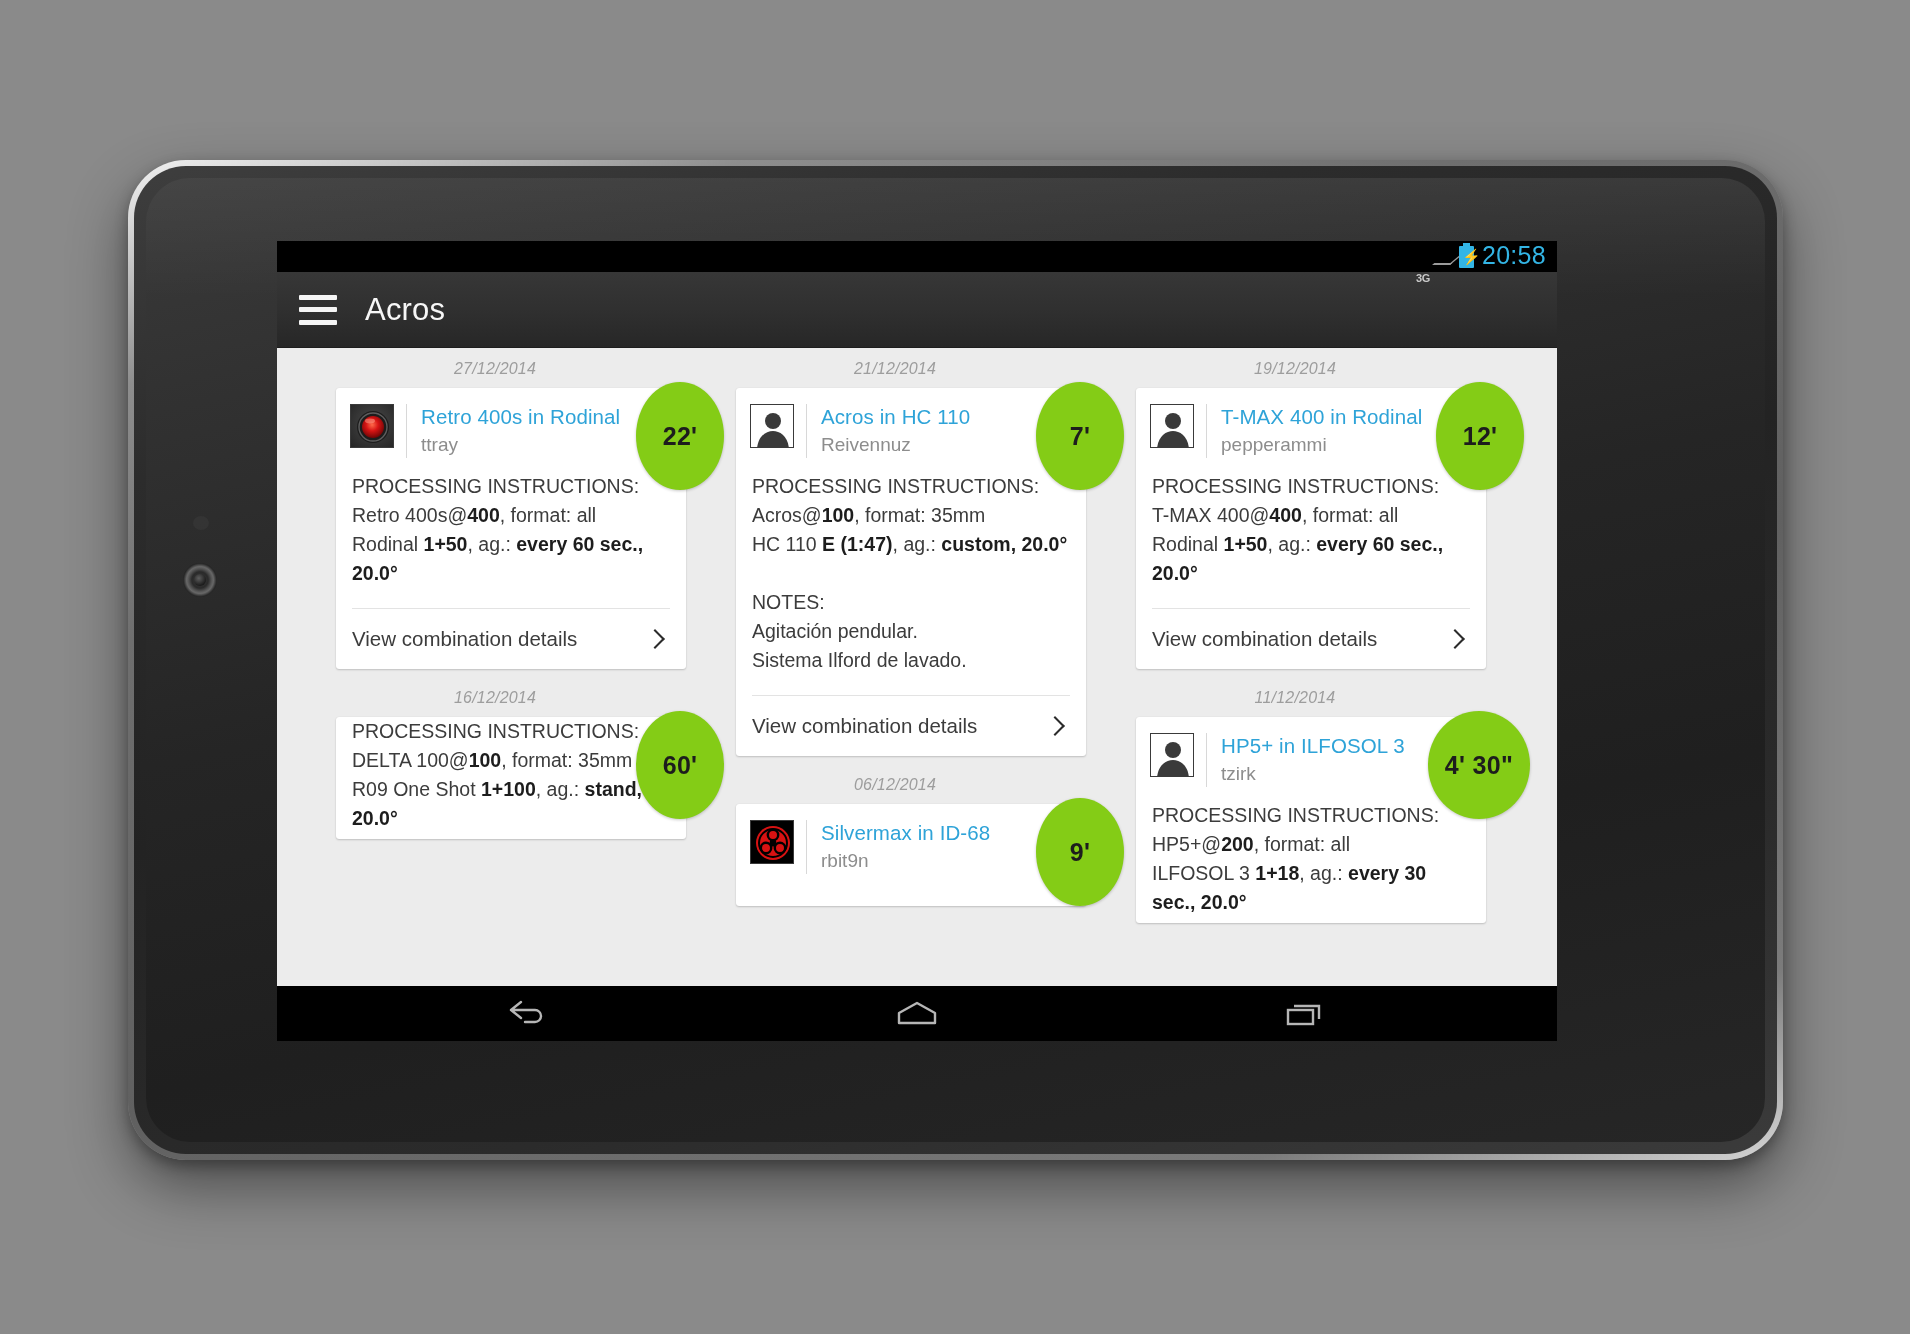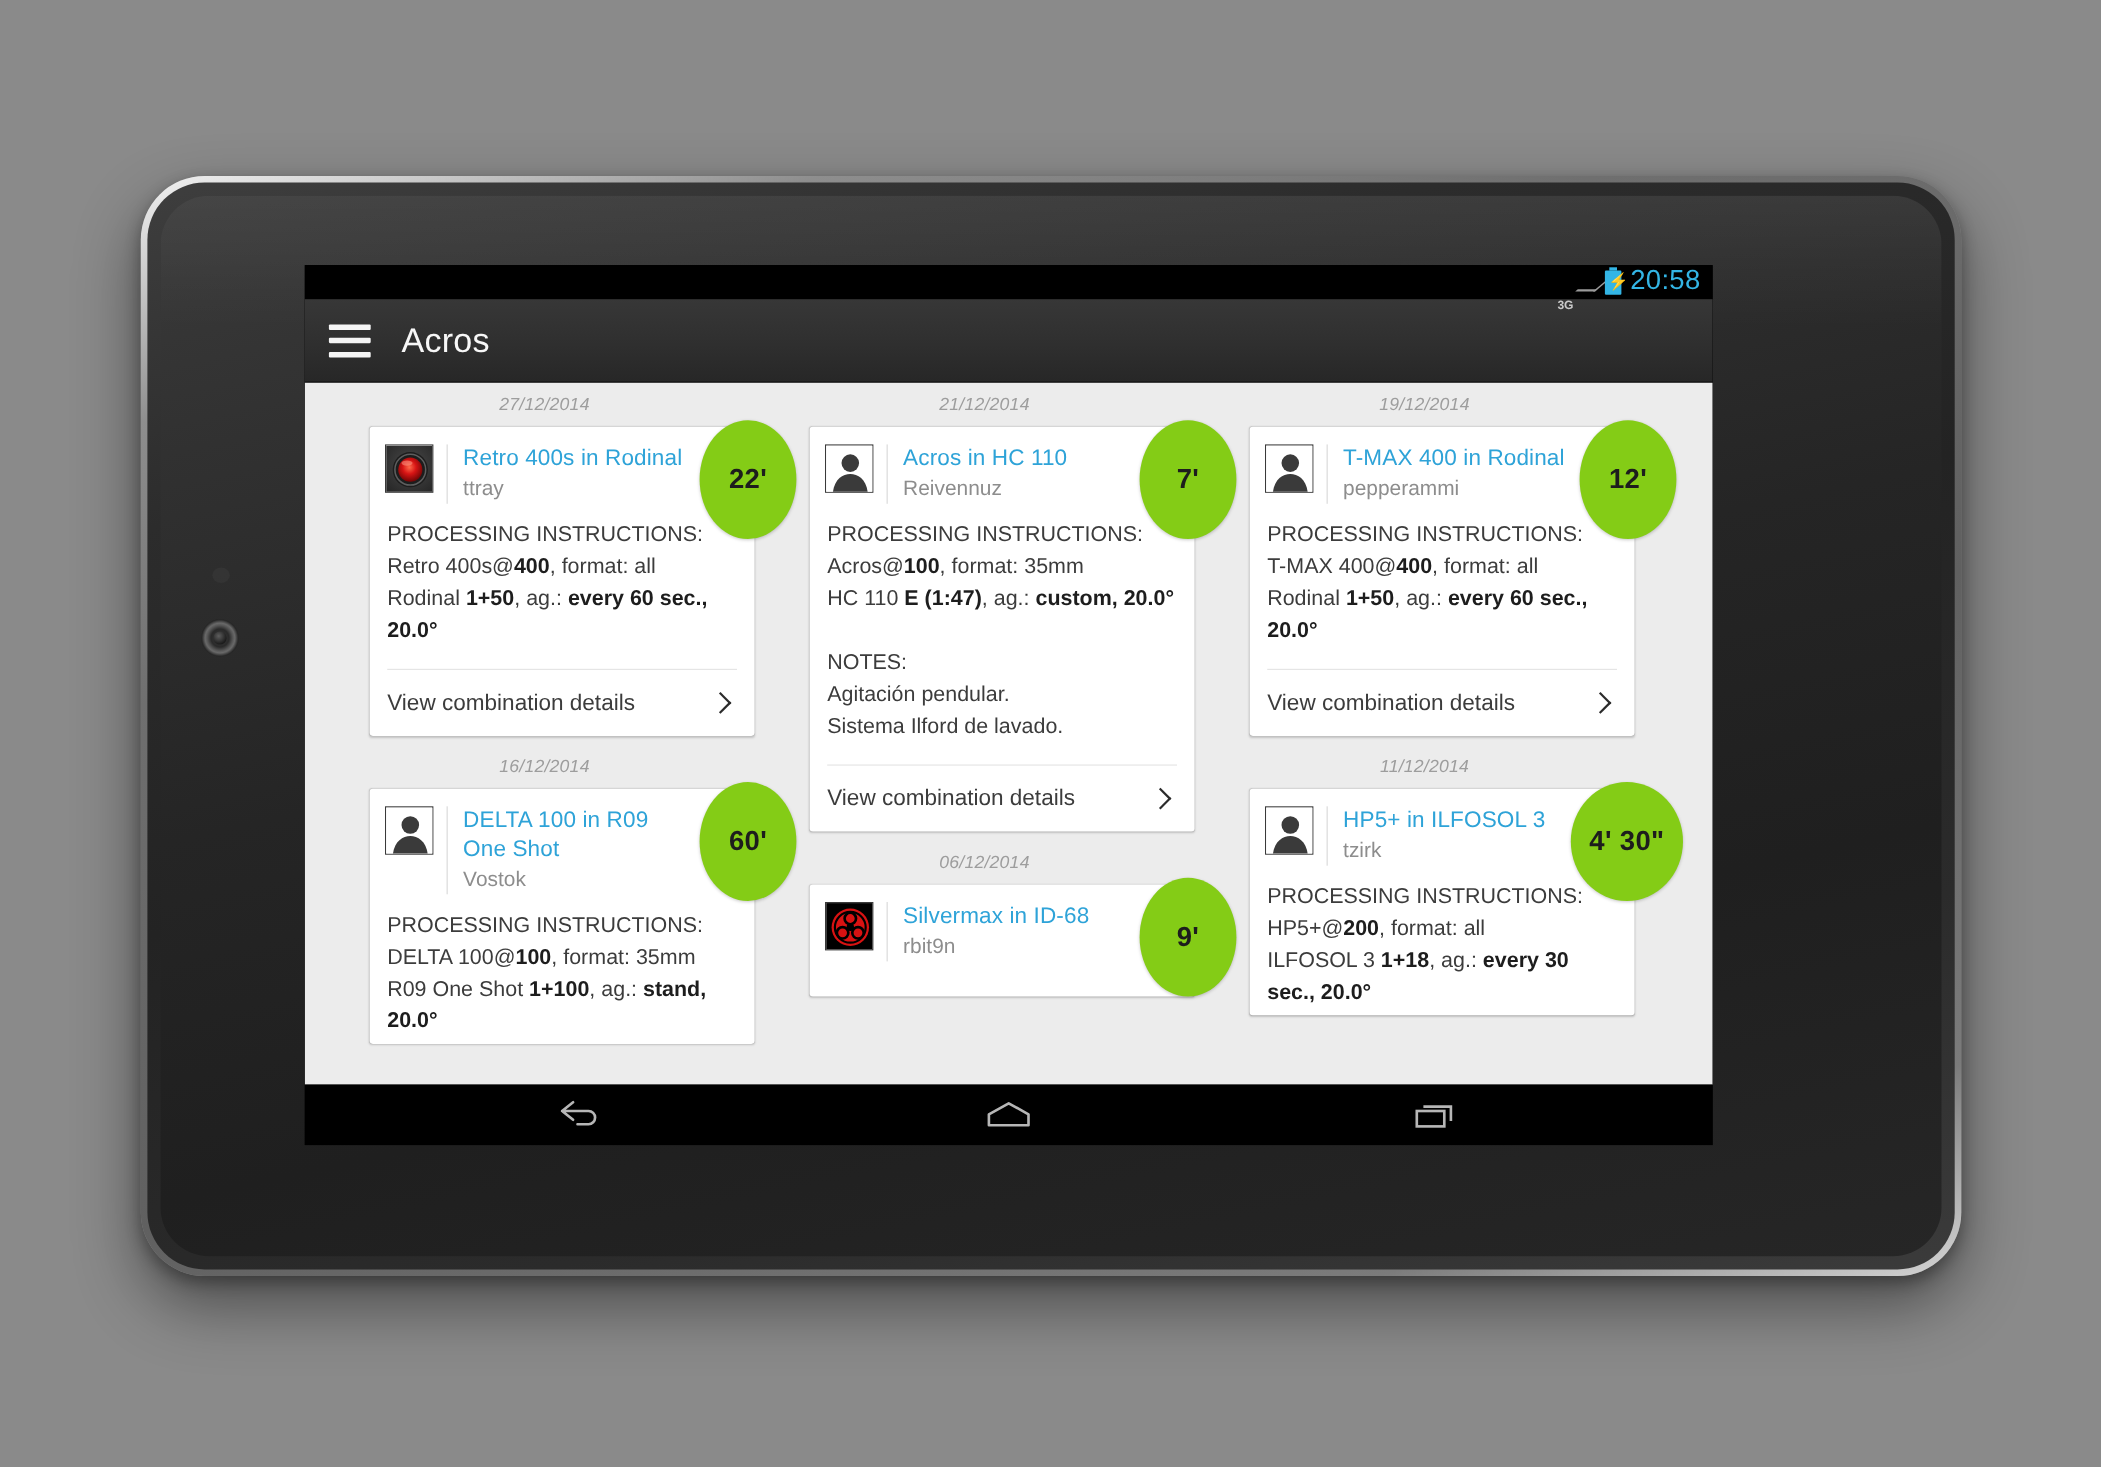--- a/index.html
+++ b/index.html
@@ -378,34 +378,20 @@
                     </div>
                     <div class="card-footer">
                       <div class="footer-label">View combination details</div>
                       <div class="chev"></div>
                     </div>
                   </div>
                 </div>
                 <div class="card-block">
                   <div class="card-date">16/12/2014</div>
                   <div class="card">
-                    <div class="card-head">
-                      <div class="avatar">
-                        <svg width="44" height="44" viewBox="0 0 44 44">
-                          <rect width="44" height="44" fill="#ffffff"></rect>
-                          <circle cx="22" cy="16" r="8" fill="#3a3a3a"></circle>
-                          <path d="M6 44 C7 31 15 26 22 26 C29 26 37 31 38 44 Z" fill="#3a3a3a"></path>
-                        </svg>
-                      </div>
-                      <div class="avatar-sep"></div>
-                      <div class="head-text">
-                        <div class="combo-title">DELTA 100 in R09 One Shot</div>
-                        <div class="combo-user">Vostok</div>
-                      </div>
-                    </div>
                     <div class="time-badge">60'</div>
                     <div class="card-body">
                       <div>PROCESSING INSTRUCTIONS:</div>
                       <div><span>DELTA 100@</span><b>100</b><span>, format: 35mm</span></div>
                       <div><span>R09 One Shot </span><b>1+100</b><span>, ag.: </span><b>stand, 20.0°</b></div>
                     </div>
                   </div>
                 </div>
               </div>
               <div class="column">

